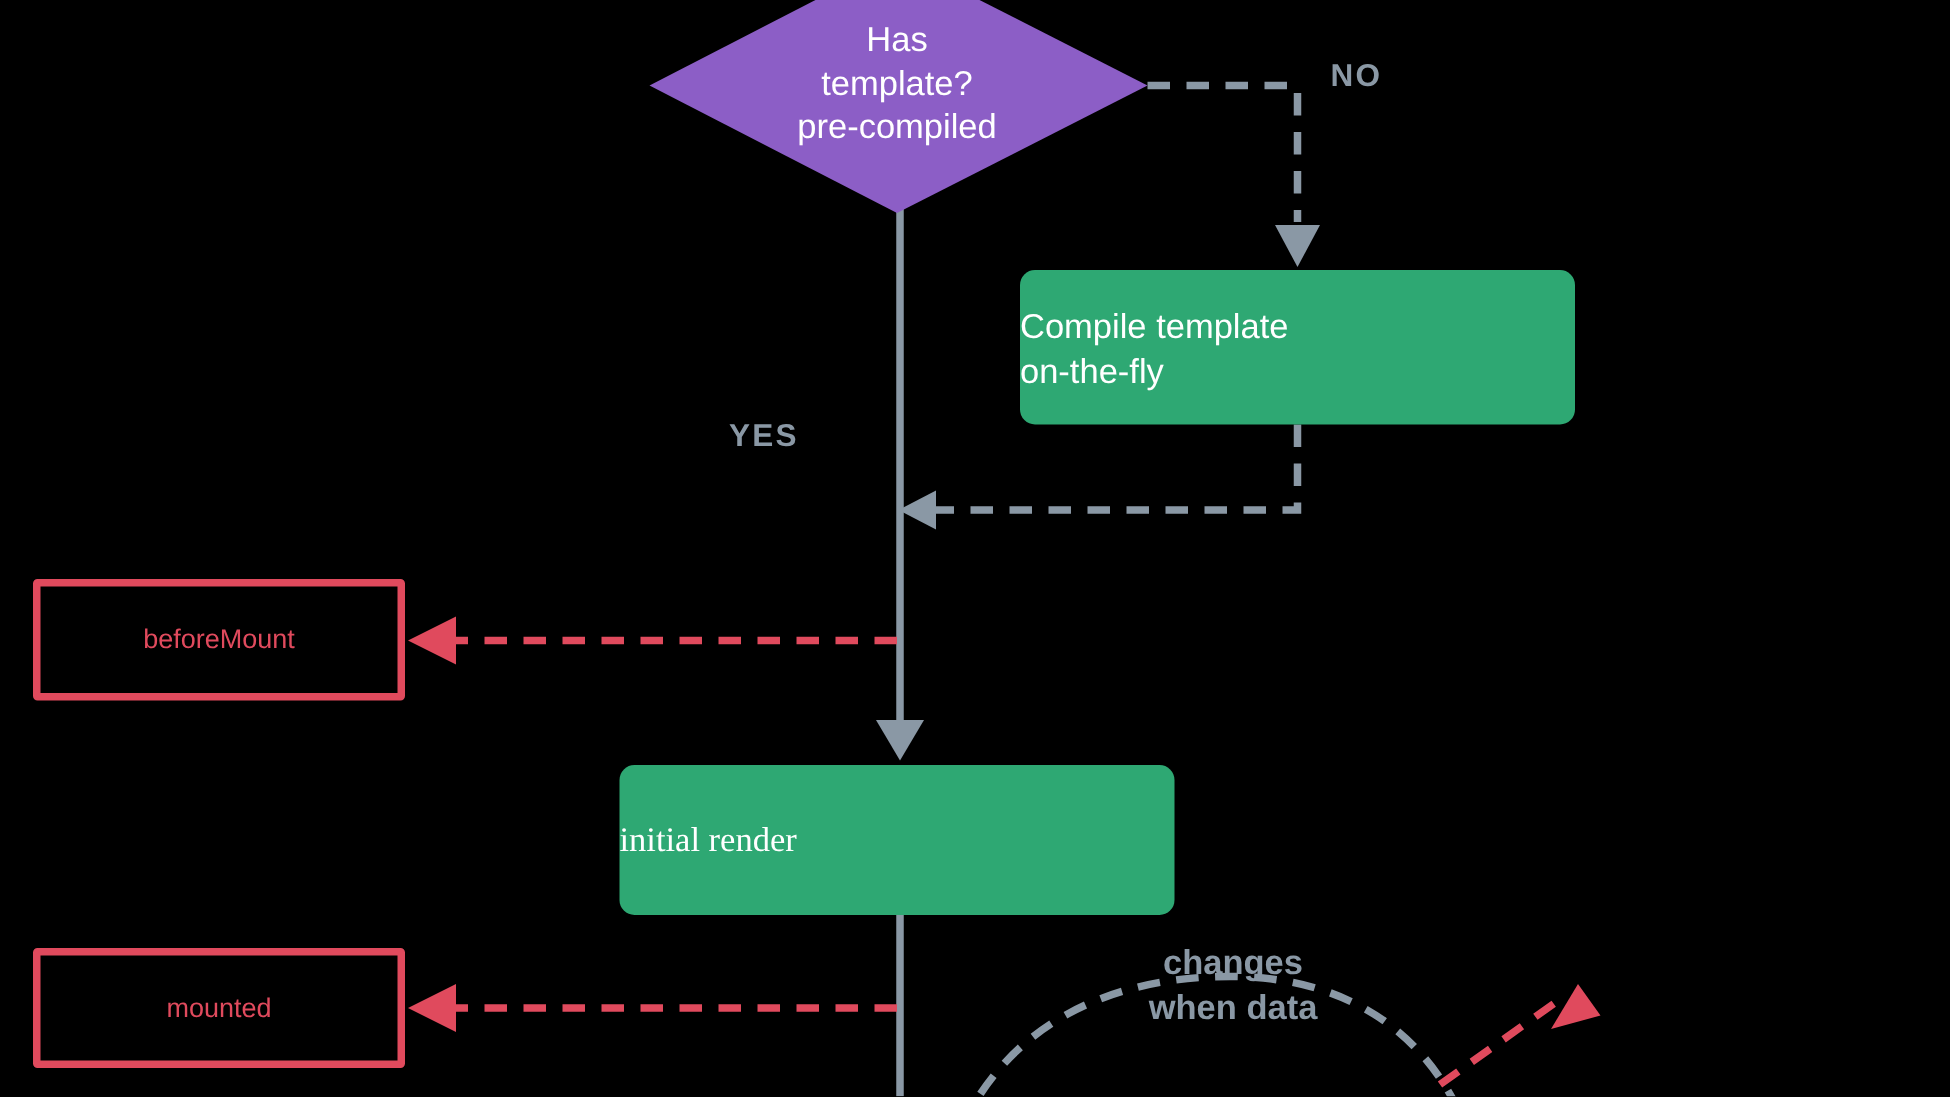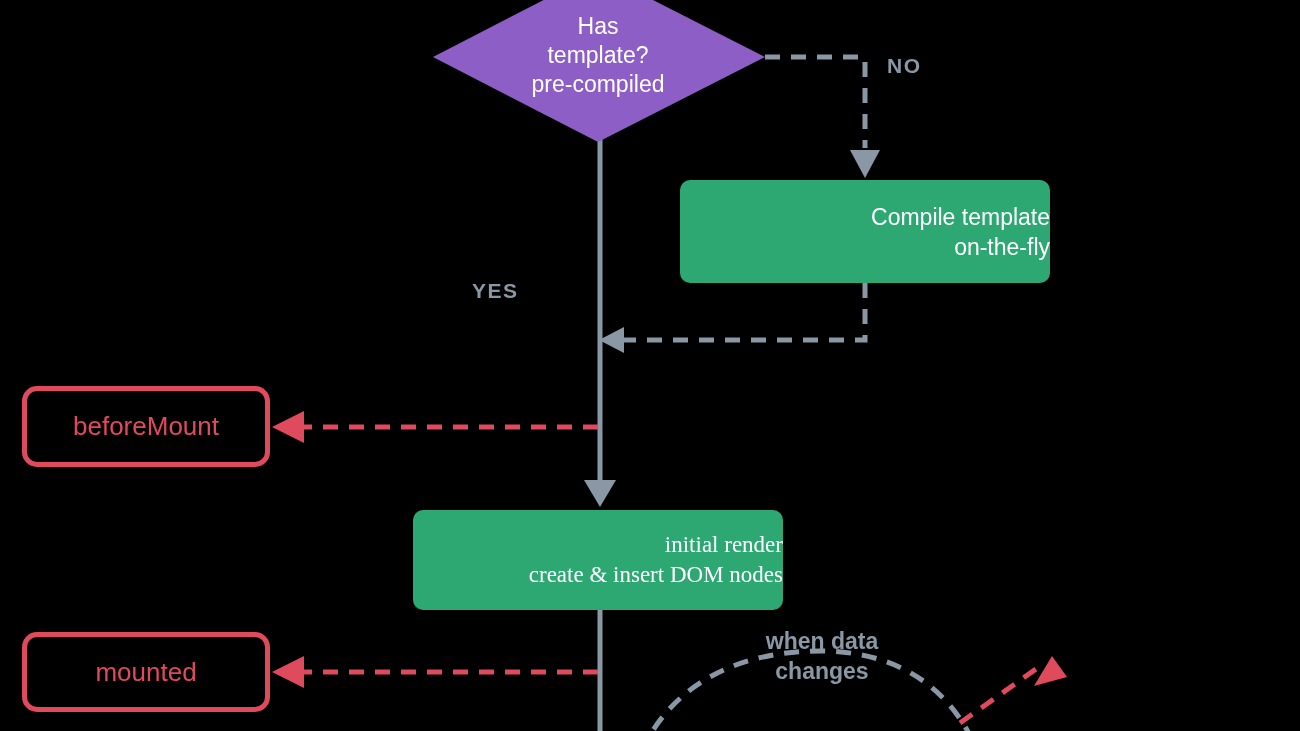--- a/index.html
+++ b/index.html
@@ -42,40 +42,40 @@
     font-size: 23px; line-height: 29px;
     text-align: center;
   }
 
   .flow-label {
     color: var(--gray);
     font-size: 21px;
     font-weight: bold;
     letter-spacing: 1.5px;
   }
-  .label-no  { left: 887px; top: 54px; }
-  .label-yes { left: 472px; top: 279px; }
+  .label-no  { left: 887px; top: 39px; }
+  .label-yes { left: 486px; top: 279px; }
 
   .process-box {
     background: var(--green);
     border-radius: 10px;
     color: var(--white);
     font-size: 23px; line-height: 30px;
     display: flex; flex-direction: column;
-    align-items: flex-end; justify-content: center;
+    align-items: flex-start; justify-content: center;
     text-align: center;
   }
   .box-compile { left: 680px; top: 180px; width: 370px; height: 103px; }
   .box-render  { left: 413px; top: 510px; width: 370px; height: 100px; font-family: Liberation Serif, serif; }
 
   .hook-box {
     border: 5px solid var(--red);
-    border-radius: 15px;
+    border-radius: 3px;
     color: var(--red);
-    font-size: 26px;
+    font-size: 18px;
     display: flex;
     align-items: center; justify-content: center;
     text-align: center;
     background: transparent;
   }
   .box-before-mount  { left: 22px;   top: 386px; width: 248px; height: 81px; }
   .box-mounted       { left: 22px;   top: 632px; width: 248px; height: 80px; }
   .box-before-update { left: 1028px; top: 572px; width: 247px; height: 83px; }
 
   .when-data {
@@ -128,30 +128,29 @@
   <div class="abs flow-label label-no">NO</div>
   <div class="abs flow-label label-yes">YES</div>
 
   <div class="abs process-box box-compile">
     <div>Compile template</div>
     <div>on-the-fly</div>
   </div>
 
   <div class="abs process-box box-render">
     <div>initial render</div>
-    <div>create &amp; insert DOM nodes</div>
   </div>
 
   <div class="abs hook-box box-before-mount">
     <span>beforeMount</span>
   </div>
 
   <div class="abs hook-box box-mounted">
     <span>mounted</span>
   </div>
 
 
   <div class="abs when-data">
+    <div>changes</div>
     <div>when data</div>
-    <div>changes</div>
   </div>
 
 </div>
 
 </body></html>

